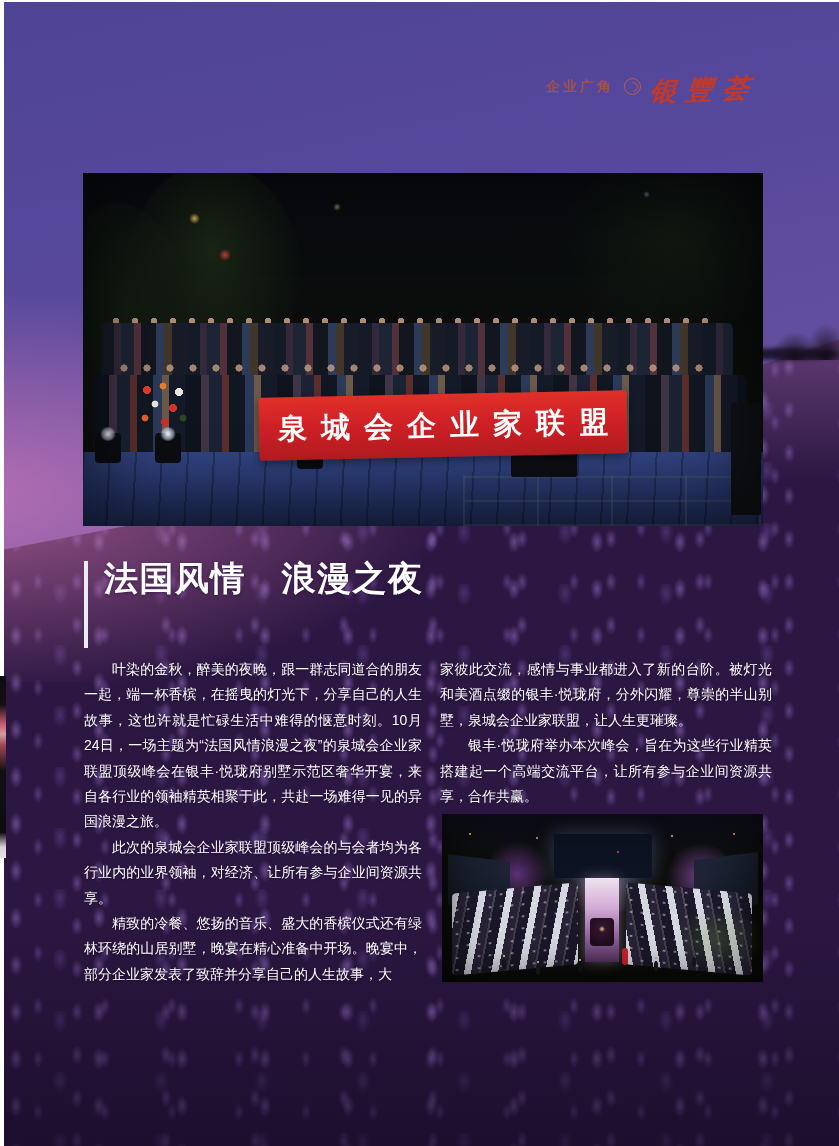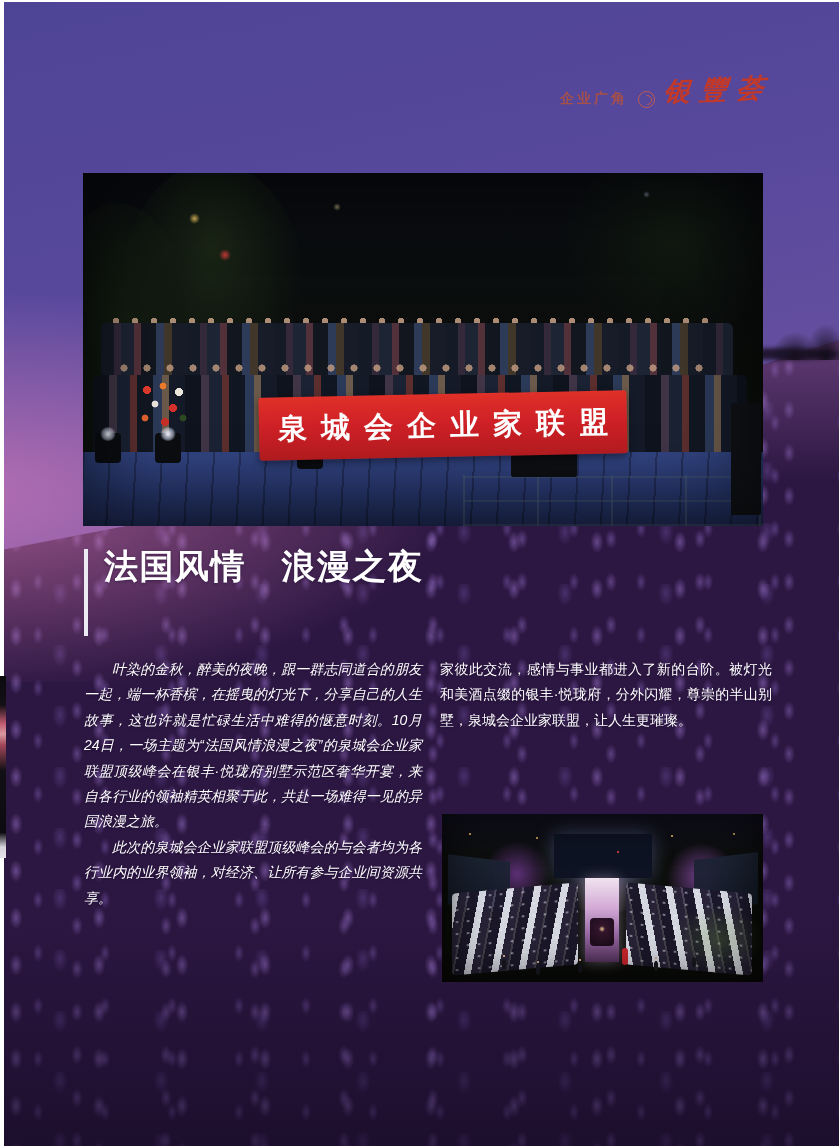--- a/index.html
+++ b/index.html
@@ -30,21 +30,21 @@
   .tree-r1 { position:absolute; left:768px; top:330px; width:46px; height:28px;
     background:radial-gradient(ellipse at 50% 90%, rgba(22,15,30,.95), rgba(0,0,0,0) 72%); }
   .tree-r2 { position:absolute; left:802px; top:322px; width:40px; height:36px;
     background:radial-gradient(ellipse at 50% 90%, rgba(18,12,26,.95), rgba(0,0,0,0) 72%); }
 
   
   .page-edge-strip { position:absolute; left:0; top:676px; width:6px; height:182px;
     background:linear-gradient(180deg,#0b0b0e 0%,#141016 16%,#c0596f 26%,#d89aa0 32%,#a04758 38%,#121016 52%,#0c0c10 86%,#d8d2da 94%,#e6e0e8 100%); }
 
   
-  .header { position:absolute; top:78px; right:67px; display:flex; align-items:flex-end; }
+  .header { position:absolute; top:78px; right:81px; display:flex; align-items:flex-start; }
   .section-label { font-size:14px; letter-spacing:3px; color:#a6504a; font-weight:bold; }
   .header-emblem { position:relative; width:17px; height:17px; margin:0 9px 0 10px;
     border:1.4px solid #c05a50; border-radius:50%; }
   .header-emblem::before { content:""; position:absolute; left:3px; top:3px; width:8px; height:8px;
     border:1.4px solid transparent; border-top-color:#c05a50; border-right-color:#c05a50;
     border-radius:50%; transform:rotate(40deg); }
   .brand-script { font-family:"DejaVu Serif","Liberation Serif",serif; font-style:italic; font-weight:bold;
     font-size:27px; letter-spacing:9px; color:#c2392a; transform:skewX(-8deg) rotate(-2deg); margin-top:-6px; }
 
   
@@ -123,33 +123,33 @@
   .speaker.sp2 { left:648px; top:230px; width:30px; height:112px; background:#101216; }
   .movinglight { position:absolute; width:26px; height:30px; background:#0b0d11; border-radius:4px; }
   .movinglight::before { content:""; position:absolute; left:5px; top:-6px; width:16px; height:14px; border-radius:50%;
     background:radial-gradient(circle,#f4f6ff 0%, rgba(220,228,255,.5) 50%, rgba(0,0,0,0) 75%); }
   .movinglight.ml1 { left:12px; top:260px; }
   .movinglight.ml2 { left:72px; top:260px; }
   .movinglight.ml3 { left:214px; top:266px; }
   .vignette { position:absolute; inset:0; box-shadow:inset 0 0 70px 18px rgba(0,0,0,.5); pointer-events:none; }
 
   
-  .title-block { position:absolute; left:84px; top:544px; width:620px; color:#ffffff; }
+  .title-block { position:absolute; left:84px; top:556px; width:620px; color:#ffffff; }
   .title-bar { position:absolute; left:0; top:5px; width:4px; height:87px; background:#eceaf2; }
   .title { margin-left:20px; font-size:34px; font-weight:bold; letter-spacing:1.5px;
     text-shadow:0 1px 3px rgba(30,10,50,.5); white-space:nowrap; }
   .subtitle { margin-left:20px; margin-top:11px; font-size:20px; font-weight:600; letter-spacing:.5px;
     color:#f4f0fa; text-shadow:0 1px 2px rgba(30,10,50,.5); white-space:nowrap; }
 
   
   .col { position:absolute; width:338px; color:#ffffff; font-size:14px; line-height:25.4px;
     text-align:justify; text-shadow:0 1px 2px rgba(20,5,40,.55); }
   .col p { margin:0; }
   .col p.indent { text-indent:2em; }
-  .col-left { left:84px; top:657px;font-style:italic; }
+  .col-left { left:84px; top:657px; }
   .col-right { left:440px; top:657px; width:332px; }
 
   
   .banquet-photo { position:absolute; left:442px; top:814px; width:321px; height:168px; overflow:hidden;
     background:linear-gradient(180deg,#10101e 0%,#0b0d09 30%,#0a0c08 100%); }
   .bq-lights { position:absolute; left:0; right:0; top:8px; height:26px;
     background-image:
       radial-gradient(circle 2px at 28px 12px,#cfa25c 60%,rgba(0,0,0,0) 61%),
       radial-gradient(circle 2px at 95px 16px,#b98f4e 60%,rgba(0,0,0,0) 61%),
       radial-gradient(circle 2px at 230px 14px,#c79a55 60%,rgba(0,0,0,0) 61%),
@@ -262,24 +262,26 @@
   </figure>
 
   <section class="title-block">
     <div class="title-bar"></div>
     <h1 class="title">法国风情　浪漫之夜</h1>
   </section>
 
   <section class="col col-left">
     <p class="indent">叶染的金秋，醉美的夜晚，跟一群志同道合的朋友一起，端一杯香槟，在摇曳的灯光下，分享自己的人生故事，这也许就是忙碌生活中难得的惬意时刻。10月24日，一场主题为“法国风情浪漫之夜”的泉城会企业家联盟顶级峰会在银丰·悦珑府别墅示范区奢华开宴，来自各行业的领袖精英相聚于此，共赴一场难得一见的异国浪漫之旅。</p>
     <p class="indent">此次的泉城会企业家联盟顶级峰会的与会者均为各行业内的业界领袖，对经济、让所有参与企业间资源共享。</p>
+    <p class="indent">精致的冷餐、悠扬的音乐、盛大的香槟仪式还有绿林环绕的山居别墅，晚宴在精心准备中开场。晚宴中，部分企业家发表了致辞并分享自己的人生故事，大</p>
   </section>
 
   <section class="col col-right">
     <p>家彼此交流，感情与事业都进入了新的台阶。被灯光和美酒点缀的银丰·悦珑府，分外闪耀，尊崇的半山别墅，泉城会企业家联盟，让人生更璀璨。</p>
+    <p class="indent">银丰·悦珑府举办本次峰会，旨在为这些行业精英搭建起一个高端交流平台，让所有参与企业间资源共享，合作共赢。</p>
   </section>
 
   <figure class="banquet-photo">
     <div class="bq-lights"></div>
     <div class="bq-glow gl"></div>
     <div class="bq-glow gr"></div>
     <div class="bq-glow gc"></div>
     <div class="bq-wall wl"></div>
     <div class="bq-wall wr"></div>
     <div class="bq-stage">

